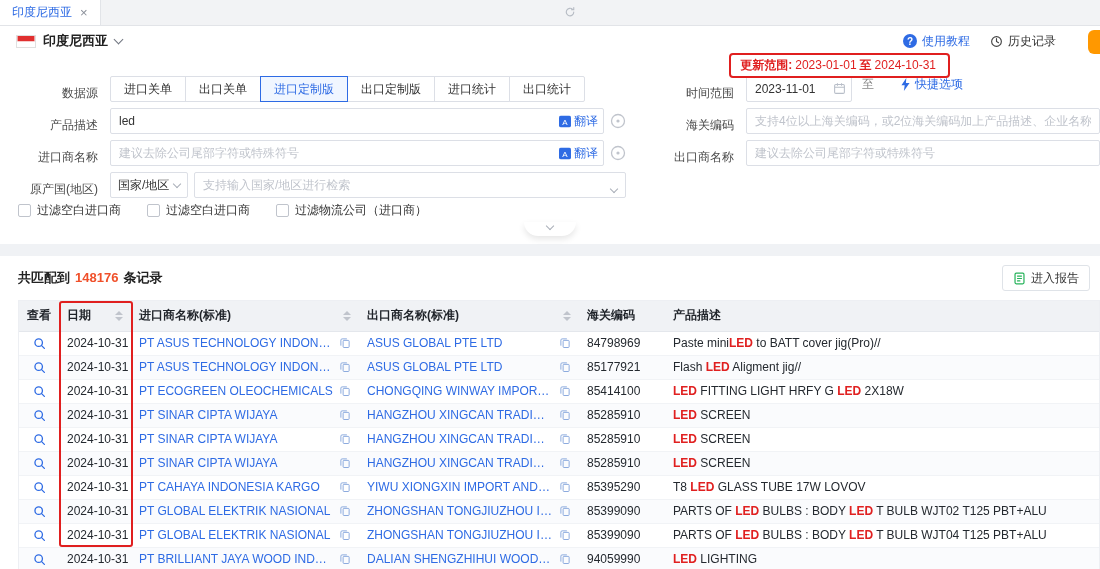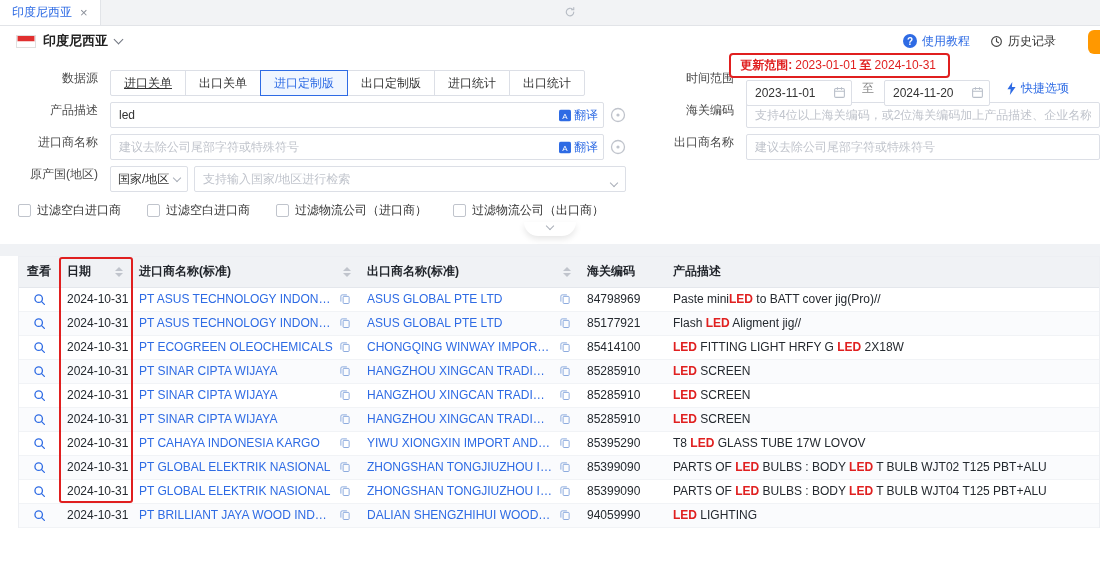--- a/index.html
+++ b/index.html
@@ -32,37 +32,37 @@
   .qcircle{width:14px;height:14px;border-radius:50%;background:var(--accent);color:#fff;font-size:10px;display:inline-flex;align-items:center;justify-content:center;font-weight:bold;}
   .floater{position:absolute;right:0;top:30px;width:12px;height:24px;background:var(--floater-orange);border-radius:6px 0 0 6px;z-index:7;}
 
   
   .update-range{position:absolute;top:53px;right:150px;border:2px solid var(--annotation-red);border-radius:4px;background:#fff;padding:2px 9px;color:var(--annotation-red);z-index:6;white-space:nowrap;}
   .update-range span,.update-range b{margin-right:3px;font-weight:bold;}
   .update-range b{font-weight:normal;}
 
   
   .filter-card{background:#fff;padding-top:14px;}
-  .form-row{display:flex;align-items:flex-start;height:32px;}
+  .form-row{display:flex;align-items:flex-end;height:32px;}
   .lbl{color:#4a4a4a;text-align:right;flex:none;}
   .lbl-left{width:110px;padding-right:12px;}
   .field-left{width:516px;flex:none;display:flex;align-items:center;gap:6px;}
   .lbl-right{width:120px;padding-right:12px;}
   .field-right{flex:1;display:flex;align-items:center;}
   .inp{height:26px;border:1px solid #dcdfe6;border-radius:2px;background:#fff;font:inherit;color:#333;padding:0 8px;width:100%;outline:none;}
   .inp::placeholder{color:#c0c4cc;}
   .inp-wrap{position:relative;flex:1;display:flex;align-items:center;}
   .inp-pad{padding-right:58px;}
   .translate{position:absolute;right:6px;top:50%;transform:translateY(-50%);display:inline-flex;align-items:center;gap:3px;color:var(--accent);cursor:pointer;background:none;border:none;font:inherit;}
   .hist-circle{flex:none;color:#c0c4cc;cursor:pointer;display:inline-flex;}
 
   
   .seg{display:flex;}
   .seg-btn{height:26px;padding:0 13px;background:#fff;border:1px solid #dcdfe6;margin-left:-1px;color:#333;font:inherit;cursor:pointer;}
-  .seg-btn:first-child{margin-left:0;border-radius:2px 0 0 2px;text-decoration:underline;}
+  .seg-btn:first-child{margin-left:0;border-radius:2px 0 0 2px;}
   .seg-btn:last-child{border-radius:0 2px 2px 0;}
   .seg-btn.active{color:var(--accent);border-color:var(--accent);background:#f0f6ff;position:relative;z-index:2;}
 
   
   .date-box{position:relative;width:106px;flex:none;margin-top:10px;}
   .date-box .inp{padding-right:24px;}
   .cal{position:absolute;right:6px;top:6px;color:#b8bec8;pointer-events:none;display:inline-flex;}
   .sep{margin:0 10px;color:#888;}
   .quick{margin-left:16px;display:inline-flex;align-items:center;gap:4px;color:var(--accent);cursor:pointer;}
 
@@ -175,29 +175,20 @@
         <div class="date-box">
           <input class="inp" readonly="" value="2023-11-01" style="">
           <span class="cal">
             <svg width="13" height="13" viewBox="0 0 16 16">
                 <rect x="2" y="3" width="12" height="11" rx="1.5" fill="none" stroke="currentColor" stroke-width="1.3"></rect>
                 <path d="M2 6.5h12M5.5 1.5v3M10.5 1.5v3" stroke="currentColor" stroke-width="1.3"></path>
               </svg>
           </span>
         </div>
         <span class="sep">至</span>
-        <div class="date-box">
-          <input class="inp" readonly="" value="2024-11-20" style="">
-          <span class="cal">
-            <svg width="13" height="13" viewBox="0 0 16 16">
-                <rect x="2" y="3" width="12" height="11" rx="1.5" fill="none" stroke="currentColor" stroke-width="1.3"></rect>
-                <path d="M2 6.5h12M5.5 1.5v3M10.5 1.5v3" stroke="currentColor" stroke-width="1.3"></path>
-              </svg>
-          </span>
-        </div>
         <span class="quick">
           <span style="display:inline-flex;">
             <svg width="11" height="13" viewBox="0 0 12 16">
                 <polygon points="7,0 1,9 5,9 4,16 11,6 6.5,6" fill="currentColor"></polygon>
               </svg>
           </span>
           <span>快捷选项</span>
         </span>
       </div>
     </div>
@@ -274,34 +265,46 @@
           <span>过滤空白进口商</span>
         </label>
         <label class="cb">
           <span class="cb-box"></span>
           <span>过滤空白进口商</span>
         </label>
         <label class="cb">
           <span class="cb-box"></span>
           <span>过滤物流公司（进口商）</span>
         </label>
-        <label class="cb">
-          <span class="cb-box"></span>
-          <span>过滤物流公司（出口商）</span>
-        </label>
       </div>
 
     <div class="collapse-bar">
       <div class="collapse-handle">
           <span class="chev"></span>
         </div>
     </div>
   </div>
 
   <div class="results-card">
+    <div class="results-head">
+      <div class="count">
+        <span>共匹配到</span>
+        <span class="num">148176</span>
+        <span>条记录</span>
+      </div>
+      <button class="report-btn">
+        <span style="display:inline-flex;">
+          <svg width="13" height="13" viewBox="0 0 16 16">
+              <rect x="2.5" y="1.5" width="11" height="13" rx="1.5" fill="none" stroke="var(--report-green)" stroke-width="1.5"></rect>
+              <path d="M5.5 5h5M5.5 8h5M5.5 11h3" stroke="var(--report-green)" stroke-width="1.4" stroke-linecap="round"></path>
+            </svg>
+        </span>
+        <span>进入报告</span>
+      </button>
+    </div>
 
     <div class="table-wrap">
       <table>
         <colgroup>
           <col style="width:40px">
             <col style="width:72px">
             <col style="width:228px">
             <col style="width:220px">
             <col style="width:86px">
             <col>

